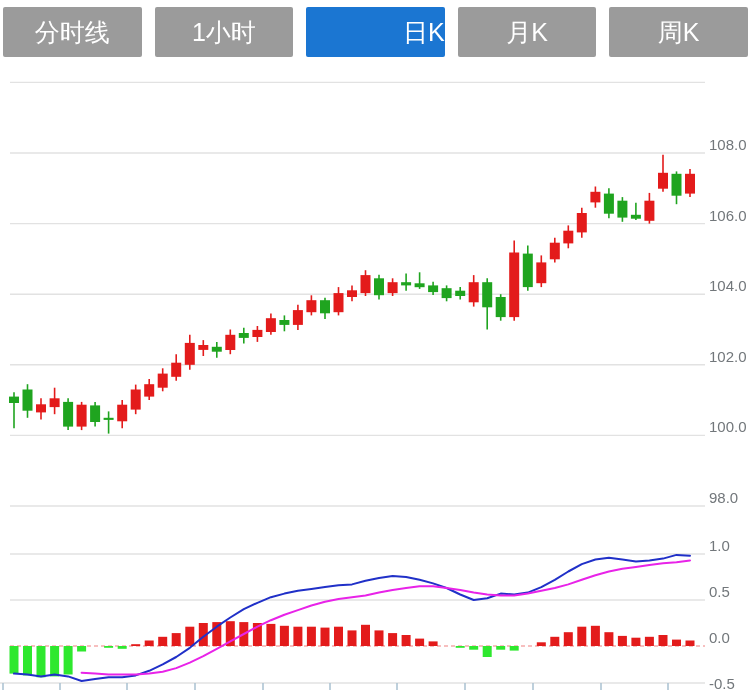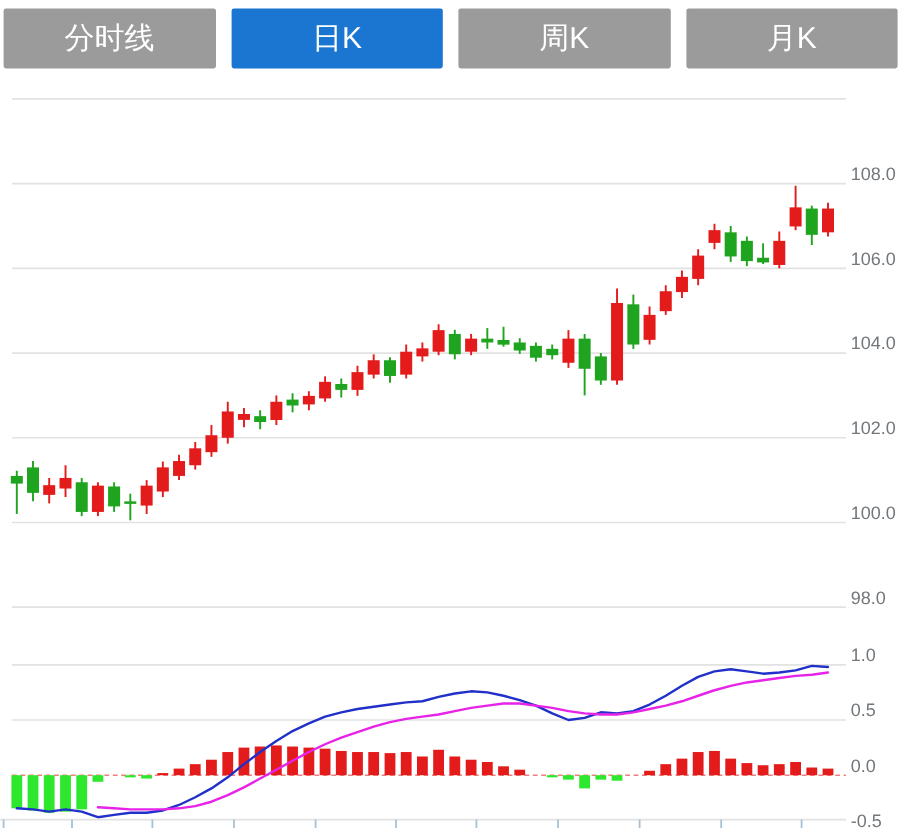--- a/index.html
+++ b/index.html
@@ -2,33 +2,34 @@
 <html style="--tab-bg: #9b9b9b; --tab-active: #1b76d2;"><head>
 <meta charset="utf-8">
 <style>
   html,body{margin:0;padding:0;background:#fff;}
   body{width:755px;height:694px;overflow:hidden;font-family:"Liberation Sans",sans-serif;}
   .stage{position:relative;width:755px;height:694px;background:#fff;}
   .tabbar{position:absolute;top:7px;left:3px;right:7px;display:flex;gap:13px;z-index:2;}
   .tab{flex:1;height:50px;border:none;border-radius:2px;background:var(--tab-bg,#9b9b9b);
        color:#fff;font-size:25px;line-height:50px;padding:0;cursor:pointer;
        font-family:"Liberation Sans",sans-serif;}
-  .tab.active{background:var(--tab-active,#1b76d2);}
+  .tab.active{background:var(--tab-active,#1b76d2);text-align:right;}
   svg.chart{position:absolute;left:0;top:0;width:755px;height:694px;z-index:1;}
   text{font-family:"Liberation Sans",sans-serif;}
 </style>
 </head>
 <body>
 
 <div class="stage">
   <div class="tabbar">
       <button class="tab">分时线</button>
+      <button class="tab">1小时</button>
       <button class="tab active">日K</button>
+      <button class="tab">月K</button>
       <button class="tab">周K</button>
-      <button class="tab">月K</button>
     </div>
   <svg class="chart" viewBox="0 0 755 694" xmlns="http://www.w3.org/2000/svg">
     <g id="g-price">
         <line x1="10" y1="82.4" x2="705" y2="82.4" stroke="#e2e2e2" stroke-width="1.4"></line>
         <line x1="10" y1="153.0" x2="705" y2="153.0" stroke="#e2e2e2" stroke-width="1.4"></line>
         <line x1="10" y1="223.6" x2="705" y2="223.6" stroke="#e2e2e2" stroke-width="1.4"></line>
         <line x1="10" y1="294.2" x2="705" y2="294.2" stroke="#e2e2e2" stroke-width="1.4"></line>
         <line x1="10" y1="364.8" x2="705" y2="364.8" stroke="#e2e2e2" stroke-width="1.4"></line>
         <line x1="10" y1="435.4" x2="705" y2="435.4" stroke="#e2e2e2" stroke-width="1.4"></line>
         <line x1="10" y1="506.0" x2="705" y2="506.0" stroke="#e2e2e2" stroke-width="1.4"></line>

